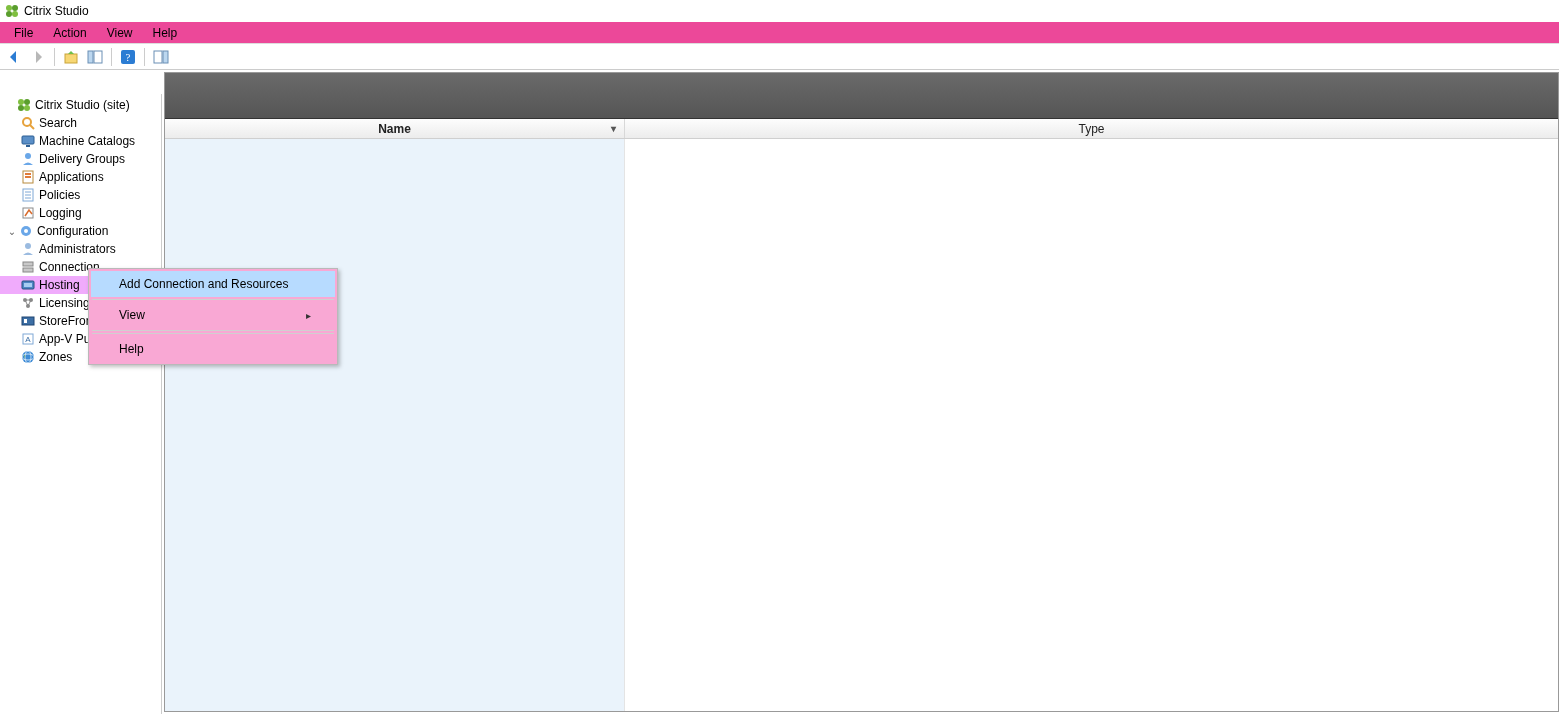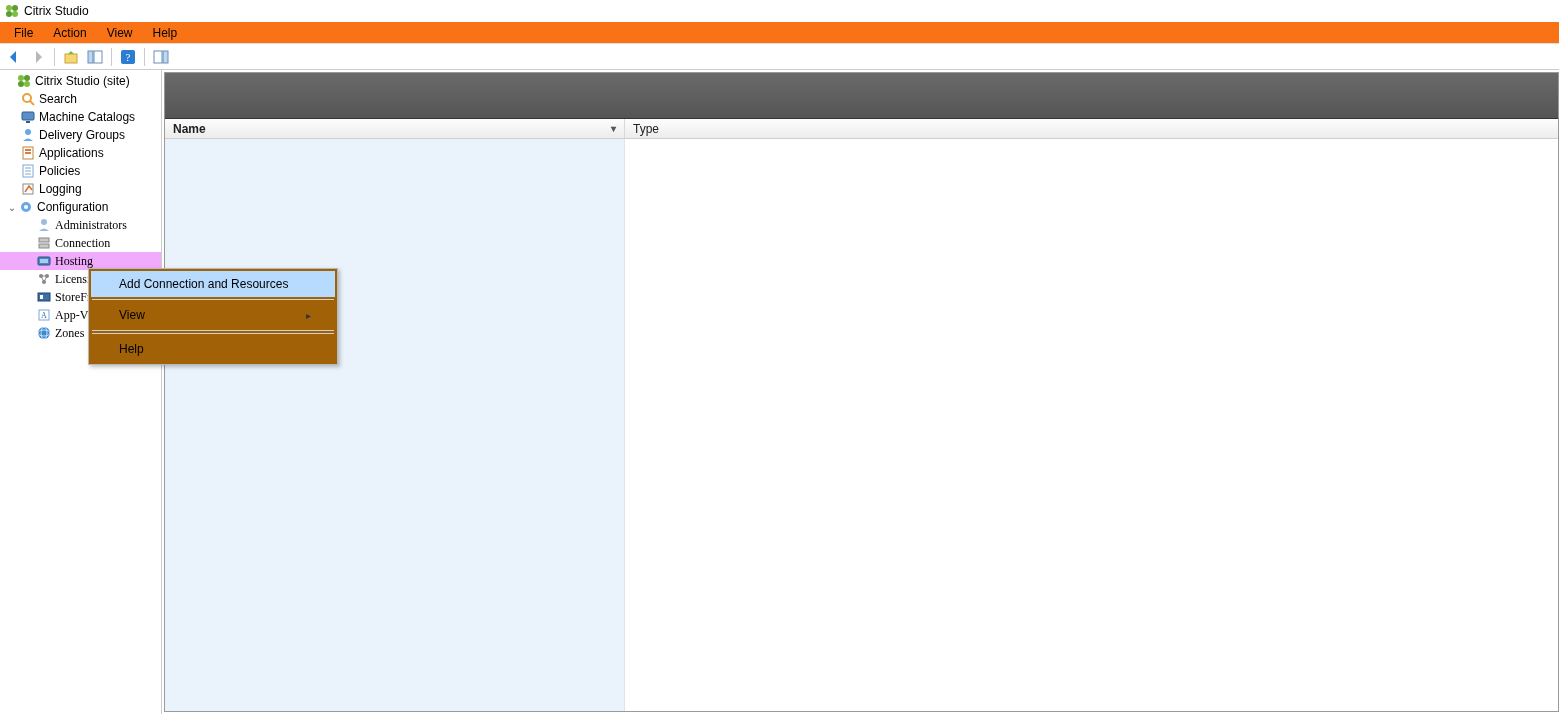--- a/index.html
+++ b/index.html
@@ -19,21 +19,21 @@
     height: 22px;
     padding: 0 4px;
     background: #fff;
   }
   .titlebar .icon { width: 16px; height: 16px; margin-right: 4px; display:flex; align-items:center; justify-content:center; }
   .menubar {
     display: flex;
     align-items: center;
     height: 22px;
     padding: 0 4px;
-    background: #f97316;
+    background: #ec4899;
     border-bottom: 1px solid #ddd;
   }
   .menubar .menu-item { padding: 2px 10px; cursor: default; }
   .toolbar {
     display: flex;
     align-items: center;
     height: 26px;
     padding: 0 3px;
     background: #fff;
     border-bottom: 1px solid #ccc;
@@ -52,38 +52,39 @@
     height: calc(714px - 22px - 22px - 26px);
   }
   .tree-pane {
     width: 162px;
     min-width: 162px;
     background: #fff;
     border-right: 1px solid #ccc;
     padding-top: 2px;
     overflow: hidden;
     position: relative;
+    margin-top: 24px;
   }
   .tree-row {
     display: flex;
     align-items: center;
     height: 18px;
     padding-left: 4px;
     white-space: nowrap;
     cursor: default;
   }
   .tree-row.selected { background:#f0abfc; }
   .tree-toggle {
     width: 12px; text-align:center; color:#666; font-size:10px;
   }
   .tree-icon {
     width: 16px; height: 16px; display:flex; align-items:center; justify-content:center; margin-right: 3px;
   }
   .indent-1 { padding-left: 20px; }
-  .indent-2 { padding-left: 36px; font-family: Liberation Serif, serif; }
+  .indent-2 { padding-left: 20px; }
 
   .content-pane {
     flex: 1;
     display: flex;
     flex-direction: column;
     border: 1px solid #999;
     margin: 2px 0 2px 2px;
   }
   .content-header-band {
     height: 46px;
@@ -96,20 +97,21 @@
     background: linear-gradient(#fdfdfd,#ececec);
     border-bottom: 1px solid #cfcfcf;
   }
   .col {
     display: flex; align-items: center;
     padding: 0 8px;
     border-right: 1px solid #d8d8d8;
     font-size: 12px;
     color: #222;
     position: relative;
+    justify-content: center;
   }
   .col:last-child { border-right: none; flex: 1; }
   .col-name { width: 460px; font-weight: bold; }
   .col-type { width: 228px; }
   .col-address { width: 462px; }
   .sort-arrow {
     position: absolute; right: 8px; top: 4px;
     font-size: 10px; color: #555;
   }
   .grid-body {
@@ -122,21 +124,21 @@
     border-right: 1px solid #e4e4e4;
   }
   .grid-rest { flex: 1; background:#fff; }
 
   
   .ctx-menu {
     position: absolute;
     left: 88px;
     top: 268px;
     width: 250px;
-    background: #a16207;
+    background: #f9a8d4;
     border: 1px solid #b9b9b9;
     box-shadow: 2px 2px 4px rgba(0,0,0,0.25);
     padding: 2px;
     z-index: 100;
   }
   .ctx-item {
     display: flex;
     align-items: center;
     justify-content: space-between;
     height: 26px;

